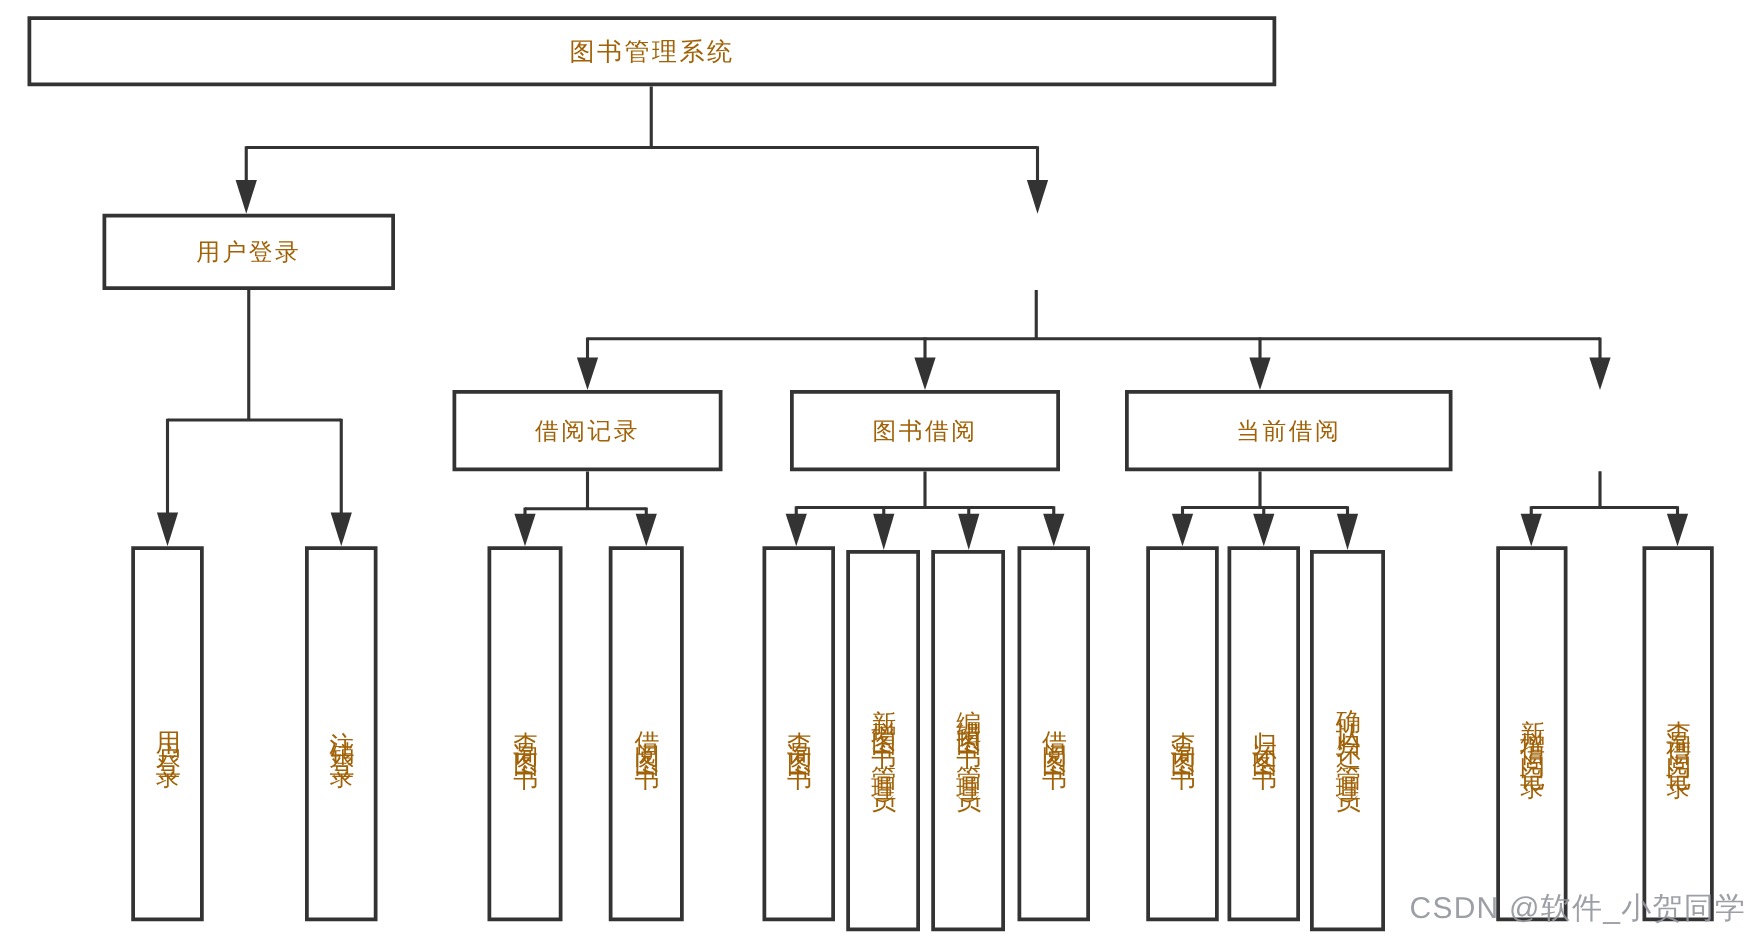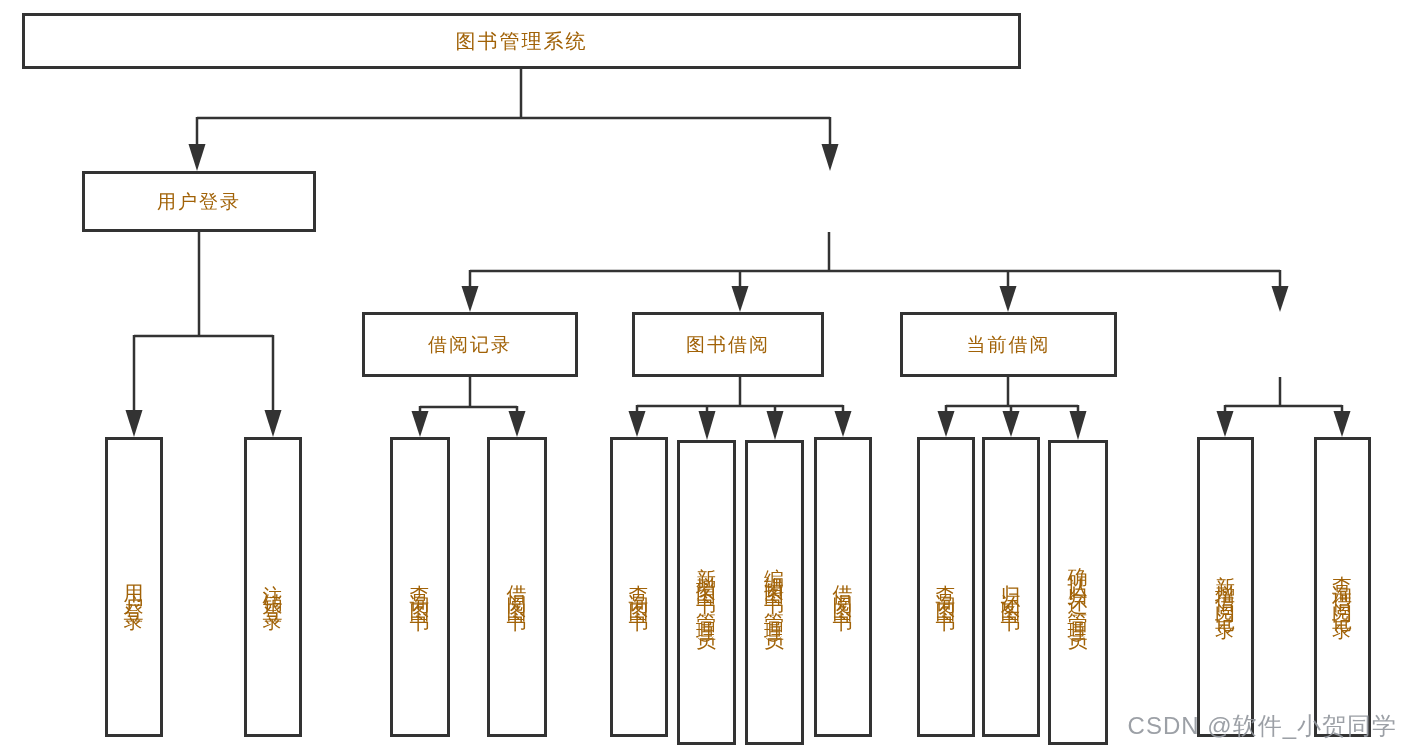--- a/index.html
+++ b/index.html
@@ -128,22 +128,22 @@
       <polygon points="1216.5,411 1233.5,411 1225,437"></polygon>
       <polygon points="1333.5,411 1350.5,411 1342,437"></polygon>
     </g>
   </svg>
 
   <div class="box h-box root-box" style="left:22px; top:13px; width:999px; height:56px;">图书管理系统</div>
 
   <div class="box h-box" style="left:82px; top:171px; width:234px; height:61px;">用户登录</div>
 
   <div class="box h-box" style="left:362px; top:312px; width:216px; height:65px;">借阅记录</div>
-  <div class="box h-box" style="left:632px; top:312px; width:192px; height:65px;">图书借阅</div>
-  <div class="box h-box" style="left:900px; top:312px; width:217px; height:65px;">当前借阅</div>
+  <div class="box h-box" style="left:632px; top:312px; width:216px; height:65px;">图书借阅</div>
+  <div class="box h-box" style="left:900px; top:312px; width:262px; height:65px;">当前借阅</div>
 
   <div class="box leaf" style="left:105px; top:437px; width:58px; height:300px;">用户登录</div>
   <div class="box leaf" style="left:244px; top:437px; width:58px; height:300px;">注销登录</div>
 
   <div class="box leaf" style="left:390px; top:437px; width:60px; height:300px;">查询图书</div>
   <div class="box leaf" style="left:487px; top:437px; width:60px; height:300px;">借阅图书</div>
 
   <div class="box leaf" style="left:610px; top:437px; width:58px; height:300px;">查询图书</div>
   <div class="box leaf" style="left:677px; top:440px; width:59px; height:305px;">新增图书（管理员）</div>
   <div class="box leaf" style="left:745px; top:440px; width:59px; height:305px;">编辑图书（管理员）</div>

